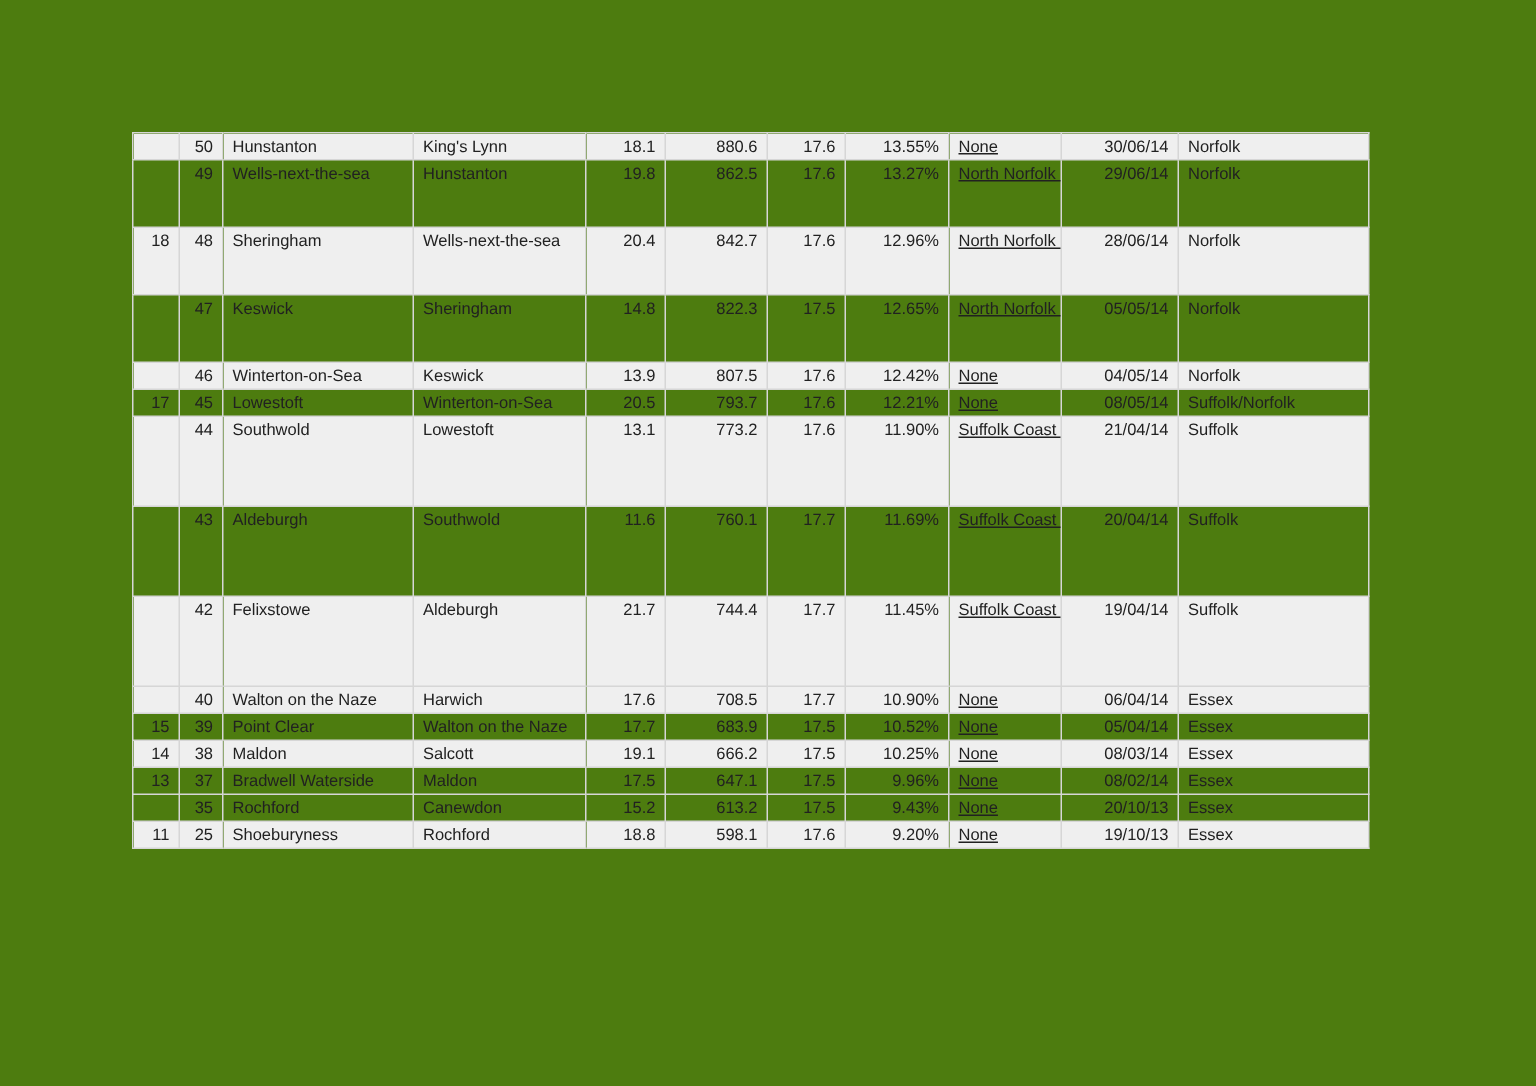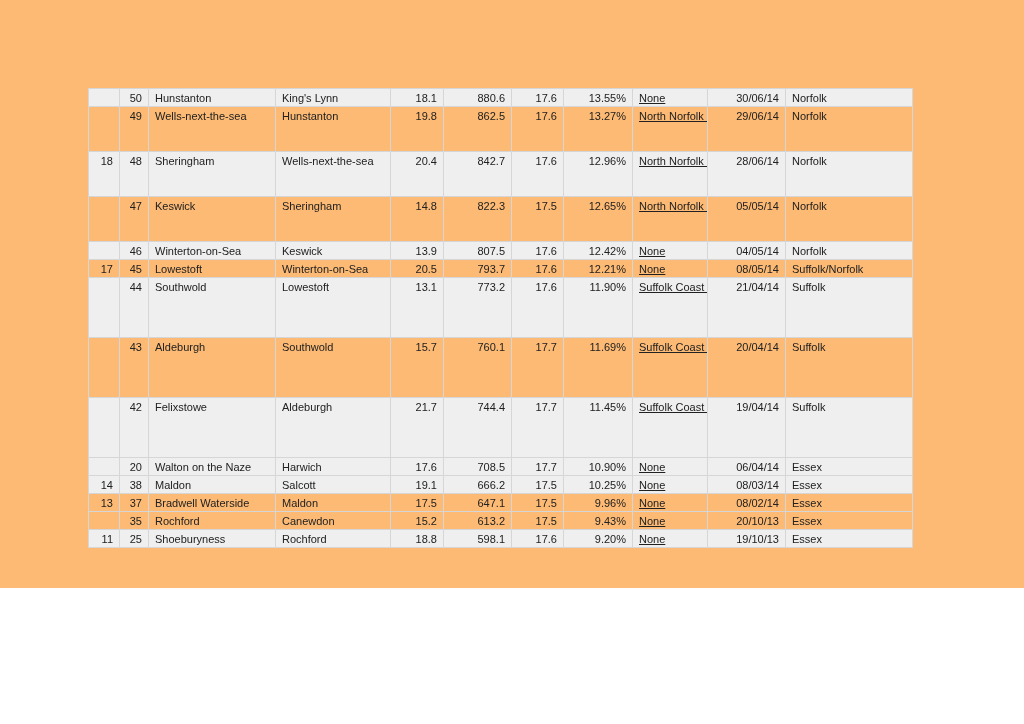--- a/index.html
+++ b/index.html
@@ -7,22 +7,22 @@
     padding: 0;
     background: #ffffff;
     width: 1024px;
     height: 724px;
     font-family: "Liberation Sans", sans-serif;
     -webkit-font-smoothing: antialiased;
   }
   .page {
     position: relative;
     width: 1024px;
-    height: 588px;
-    background: #fdba74;
+    height: 724px;
+    background: #4d7c0f;
     overflow: hidden;
   }
   .sheet {
     position: absolute;
     left: 88px;
     top: 88px;
   }
   table.walklog {
     border-collapse: collapse;
     table-layout: fixed;
@@ -164,21 +164,21 @@
 Heaths
 Path</td>
             <td class="align-right cell-date">21/04/14</td>
             <td class="align-left cell-county">Suffolk</td>
           </tr>
           <tr class="h4">
             <td class="align-right cell-stage"></td>
             <td class="align-right cell-day">43</td>
             <td class="align-left cell-to">Aldeburgh</td>
             <td class="align-left cell-from">Southwold</td>
-            <td class="align-right cell-distance">15.7</td>
+            <td class="align-right cell-distance">11.6</td>
             <td class="align-right cell-cumulative">760.1</td>
             <td class="align-right cell-average">17.7</td>
             <td class="align-right cell-percent">11.69%</td>
             <td class="align-left cell-path">Suffolk
 Coast &amp;
 Heaths
 Path</td>
             <td class="align-right cell-date">20/04/14</td>
             <td class="align-left cell-county">Suffolk</td>
           </tr>
@@ -193,31 +193,44 @@
             <td class="align-right cell-percent">11.45%</td>
             <td class="align-left cell-path">Suffolk
 Coast &amp;
 Heaths
 Path</td>
             <td class="align-right cell-date">19/04/14</td>
             <td class="align-left cell-county">Suffolk</td>
           </tr>
           <tr class="h1 striped">
             <td class="align-right cell-stage"></td>
-            <td class="align-right cell-day">20</td>
+            <td class="align-right cell-day">40</td>
             <td class="align-left cell-to">Walton on the Naze</td>
             <td class="align-left cell-from">Harwich</td>
             <td class="align-right cell-distance">17.6</td>
             <td class="align-right cell-cumulative">708.5</td>
             <td class="align-right cell-average">17.7</td>
             <td class="align-right cell-percent">10.90%</td>
             <td class="align-left cell-path">None</td>
             <td class="align-right cell-date">06/04/14</td>
             <td class="align-left cell-county">Essex</td>
           </tr>
+          <tr class="h1">
+            <td class="align-right cell-stage">15</td>
+            <td class="align-right cell-day">39</td>
+            <td class="align-left cell-to">Point Clear</td>
+            <td class="align-left cell-from">Walton on the Naze</td>
+            <td class="align-right cell-distance">17.7</td>
+            <td class="align-right cell-cumulative">683.9</td>
+            <td class="align-right cell-average">17.5</td>
+            <td class="align-right cell-percent">10.52%</td>
+            <td class="align-left cell-path">None</td>
+            <td class="align-right cell-date">05/04/14</td>
+            <td class="align-left cell-county">Essex</td>
+          </tr>
           <tr class="h1 striped">
             <td class="align-right cell-stage">14</td>
             <td class="align-right cell-day">38</td>
             <td class="align-left cell-to">Maldon</td>
             <td class="align-left cell-from">Salcott</td>
             <td class="align-right cell-distance">19.1</td>
             <td class="align-right cell-cumulative">666.2</td>
             <td class="align-right cell-average">17.5</td>
             <td class="align-right cell-percent">10.25%</td>
             <td class="align-left cell-path">None</td>

